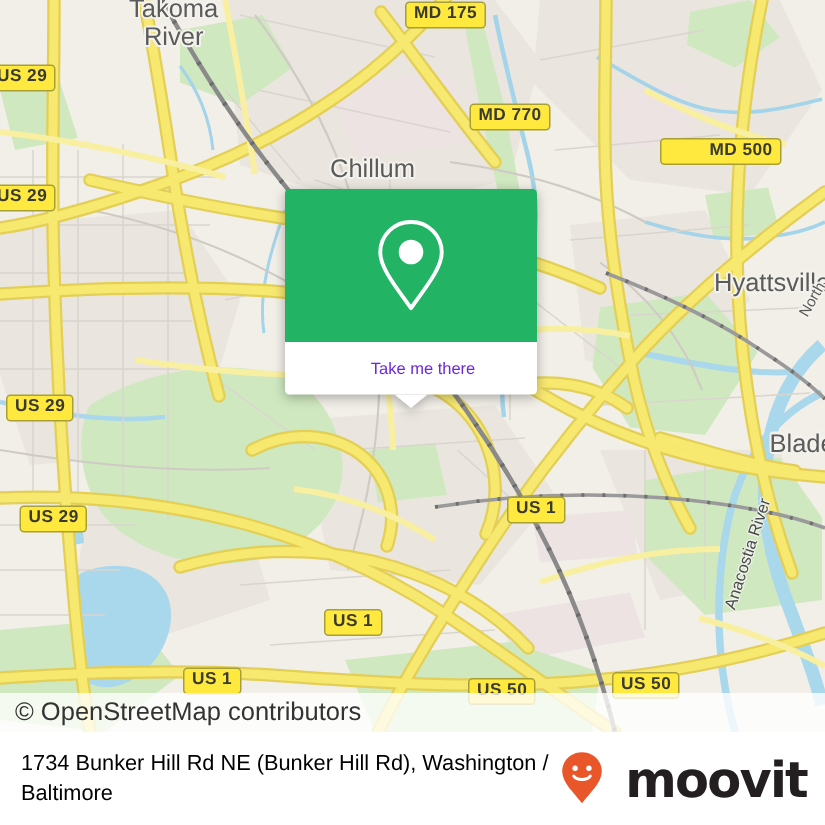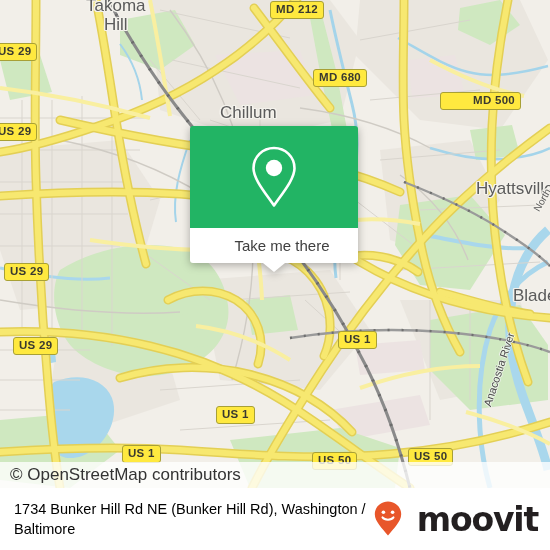--- a/index.html
+++ b/index.html
@@ -82,22 +82,22 @@
     display:flex; align-items:center; justify-content:center;
   }
   .card-bottom {
     height:35px;
     background:#ffffff;
     border-radius:0 0 3px 3px;
     display:flex; align-items:center; justify-content:center;
     position:relative;
   }
   .card-label {
-    font-size:15px;
-    color:#404040;
+    font-size:11px;
+    color:#6d28d9;
     font-family:"Liberation Sans", sans-serif;
     margin-left:16px;
   }
   .card-tail {
     position:absolute;
     left:50%; bottom:-9px; transform:translateX(-50%);
     width:0; height:0;
     border-left:11px solid transparent;
     border-right:11px solid transparent;
     border-top:9px solid #ffffff;
@@ -300,30 +300,30 @@
         <g fill="none" stroke="#6f6f6f" stroke-width="2.4" stroke-dasharray="2 12">
           <path d="M290,338 C340,330 392,328 444,332 C492,336 528,344 550,352"></path>
           <path d="M404,182 C440,196 476,212 508,234 C530,248 542,258 550,266"></path>
         </g>
 
       </g>
     </svg>
 
     <div class="place-label place-city" style="left:86px; top:-4px; text-align:center; line-height:19px;">
       <div>Takoma</div>
-      <div>Hill</div>
+      <div>River</div>
     </div>
     <div class="place-label place-city" style="left:198px; top:103px;margin-left:22px;">Chillum</div>
     <div class="place-label place-city" style="left:476px; top:179px;">Hyattsville</div>
     <div class="place-label place-city" style="left:513px; top:286px;">Blade</div>
     <div class="river-label" style="left:487px; top:400px; transform:rotate(-72deg); transform-origin:left center;">Anacostia River</div>
     <div class="place-label" style="left:536px; top:205px; font-size:10px; transform:rotate(-60deg); transform-origin:left center;">North</div>
 
-    <div class="shield" style="left:270px; top:1px;">MD 212</div>
-    <div class="shield" style="left:313px; top:69px;">MD 680</div>
+    <div class="shield" style="left:270px; top:1px;">MD 175</div>
+    <div class="shield" style="left:313px; top:69px;">MD 770</div>
     <div class="shield" style="left:440px; top:92px;padding-left:32px;">MD 500</div>
     <div class="shield" style="left:-8px; top:43px;">US 29</div>
     <div class="shield" style="left:-8px; top:123px;">US 29</div>
     <div class="shield" style="left:4px;  top:263px;">US 29</div>
     <div class="shield" style="left:13px; top:337px;">US 29</div>
     <div class="shield" style="left:338px; top:331px;">US 1</div>
     <div class="shield" style="left:216px; top:406px;">US 1</div>
     <div class="shield" style="left:122px; top:445px;">US 1</div>
     <div class="shield" style="left:312px; top:452px;">US 50</div>
     <div class="shield" style="left:408px; top:448px;">US 50</div>

